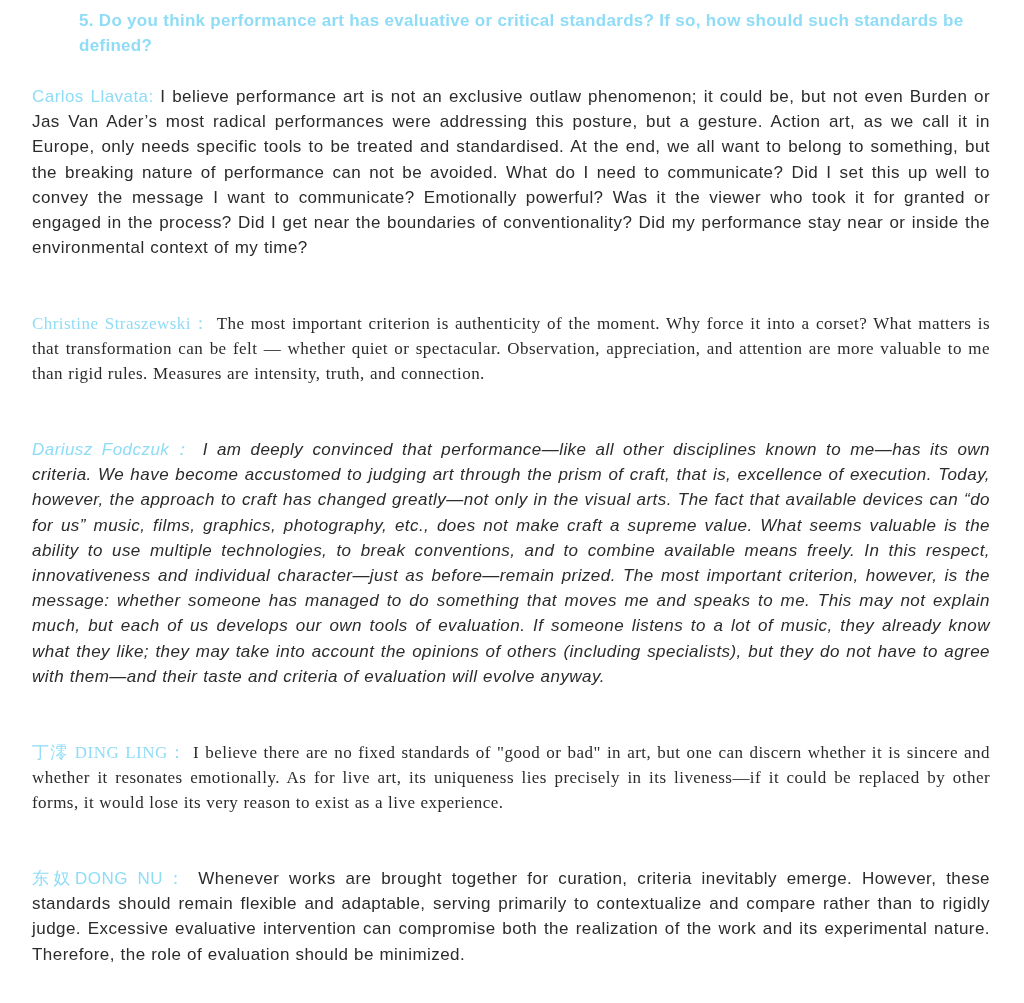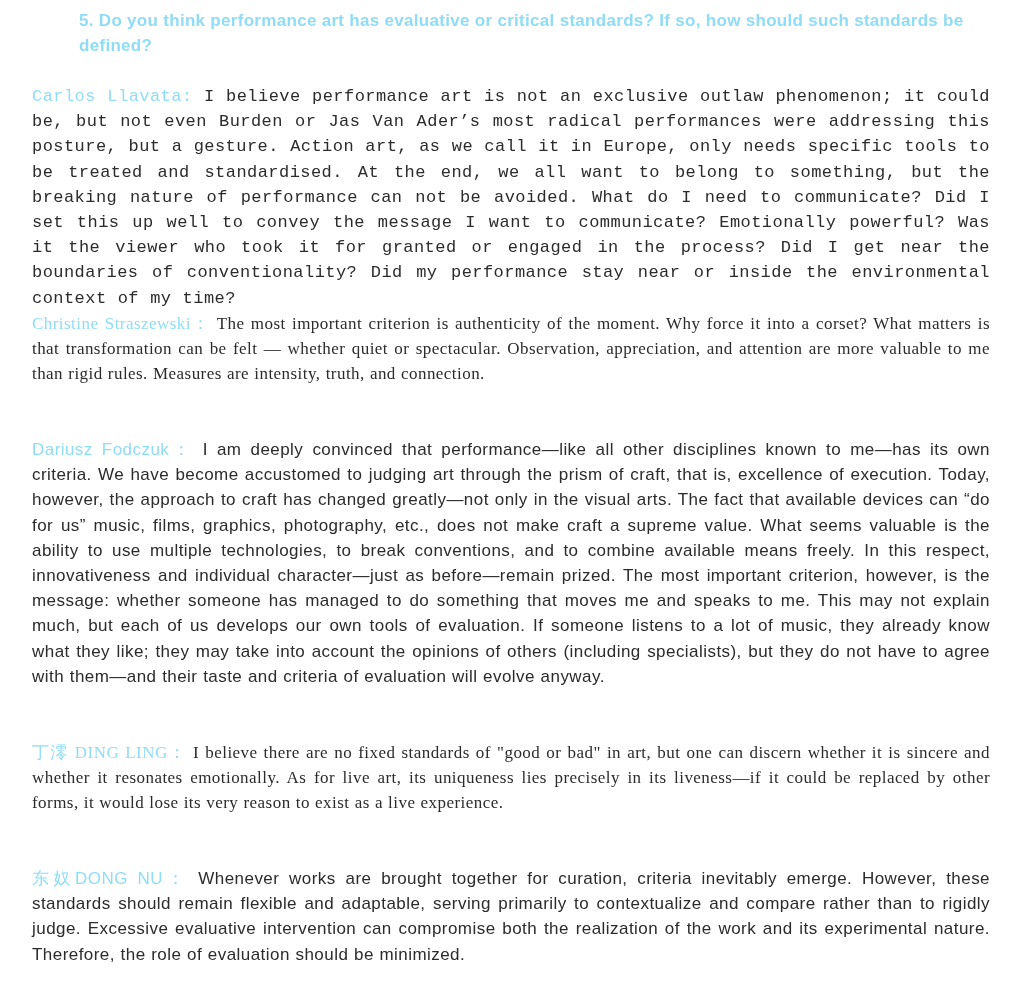--- a/index.html
+++ b/index.html
@@ -33,23 +33,23 @@
       margin: 0;
       font-size: 17px;
       line-height: 25.2px;
       text-align: justify;
       letter-spacing: 0.45px;
       word-spacing: 0.5px;
     }
     .speaker {
       color: #8fdcf7;
     }
-    #a0 { position: absolute; top: 76px; font-family: Liberation Mono, monospace; }
+    #a0 { position: absolute; top: 76px; }
     #a1 { position: absolute; top: 303px; font-family: Liberation Serif, serif; }
-    #a2 { position: absolute; top: 429px; }
+    #a2 { position: absolute; top: 429px; font-style: italic; }
     #a3 { position: absolute; top: 732px; font-family: Liberation Serif, serif; }
     #a4 { position: absolute; top: 858px; }
   </style>
 </head>
 <body>
 
 <div class="page">
   <p class="question" style="color: rgb(143, 220, 247);">5. Do you think performance art has evaluative or critical standards? If so, how should such standards be defined?</p>
 
   <p class="answer" id="a0">

